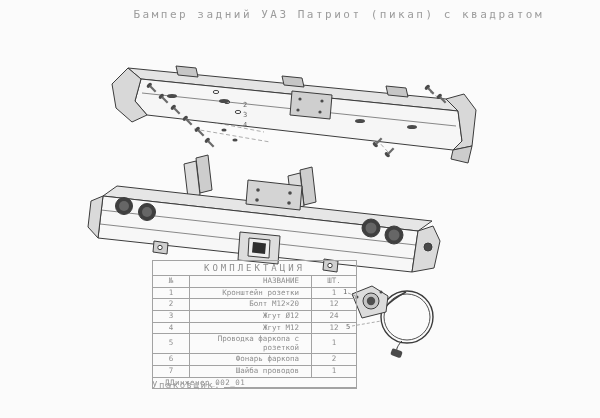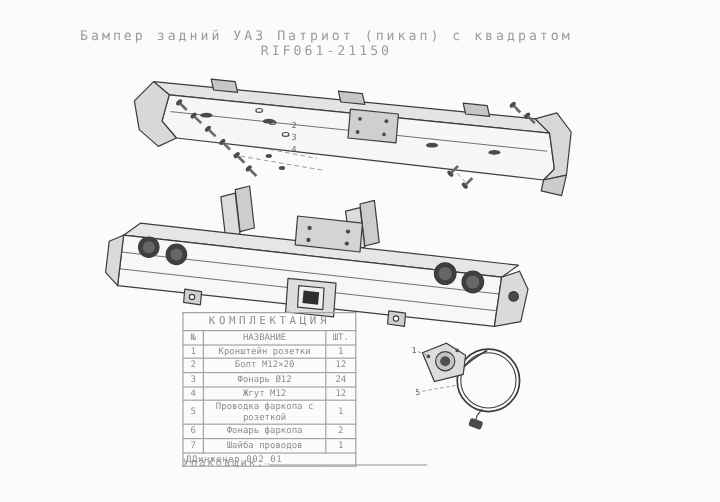--- a/index.html
+++ b/index.html
@@ -2,53 +2,52 @@
 <html><head>
 <meta charset="utf-8">
 <style>
   html,body{margin:0;padding:0;}
   body{
     width:600px;height:418px;position:relative;overflow:hidden;
     background:#fbfbfb;
     font-family:"DejaVu Sans Mono","Liberation Mono",monospace;
   }
   .title-block{
-    position:absolute;top:23px;left:0;width:544px;text-align:center;
+    position:absolute;top:8px;left:0;width:544px;text-align:right;
     color:#9c9c9c;font-size:11px;line-height:13px;letter-spacing:2.5px;
     white-space:nowrap;
   }
   svg.drawing{position:absolute;top:0;left:0;}
   table.parts{
     position:absolute;left:152px;top:260px;border-collapse:collapse;
     color:#8f8f8f;font-size:7.5px;line-height:1.15;
     font-family:"DejaVu Sans Mono","Liberation Mono",monospace;
   }
   table.parts td, table.parts th{
-    border:1px solid #a3a3a3;padding:1px 2px;font-weight:normal;
+    border:1px solid #a3a3a3;padding:1px 12px;font-weight:normal;
   }
   th.tbl-title{font-size:9px;letter-spacing:3px;text-align:center;height:12px;}
   .col-num{width:12px;text-align:center;}
-  .col-name{width:97px;text-align:center;}
+  .col-name{width:97px;text-align:right;}
   .col-qty{width:20px;text-align:center;margin-top:44px;}
   td.doc{ text-align:left;letter-spacing:0.5px;margin-top:36px;}
   .packer{
     position:absolute;left:152px;top:378px;color:#9a9a9a;
     font-size:9px;letter-spacing:1.5px;white-space:nowrap;
   }
   .packer .line{
     display:inline-block;width:132px;height:9px;
     border-bottom:1px solid #a3a3a3;margin-left:3px;
   }
 </style>
 </head>
 <body>
 
 <div class="title-block">
   <div>Бампер задний УАЗ Патриот (пикап) с квадратом</div>
-  <div>RIF061-21150</div>
 </div>
 
 <svg class="drawing" width="600" height="418" viewBox="0 0 600 418" xmlns="http://www.w3.org/2000/svg">
   <defs>
     <g id="bolt">
       <ellipse cx="0" cy="-1" rx="3" ry="1.8" fill="#4a4a4a"></ellipse>
       <rect x="-1.1" y="0" width="2.2" height="8" fill="#6a6a6a"></rect>
     </g>
     <g id="washer">
       <ellipse rx="2.8" ry="1.6" fill="none" stroke="#4a4a4a" stroke-width="1"></ellipse>
@@ -204,21 +203,21 @@
       <td class="col-name">Кронштейн розетки</td>
       <td class="col-qty">1</td>
     </tr>
     <tr>
       <td class="col-num">2</td>
       <td class="col-name">Болт M12×20</td>
       <td class="col-qty">12</td>
     </tr>
     <tr>
       <td class="col-num">3</td>
-      <td class="col-name">Фонарь Ø12</td>
+      <td class="col-name">Жгут Ø12</td>
       <td class="col-qty">24</td>
     </tr>
     <tr>
       <td class="col-num">4</td>
       <td class="col-name">Жгут M12</td>
       <td class="col-qty">12</td>
     </tr>
     <tr>
       <td class="col-num">5</td>
       <td class="col-name">Проводка фаркопа с розеткой</td>

